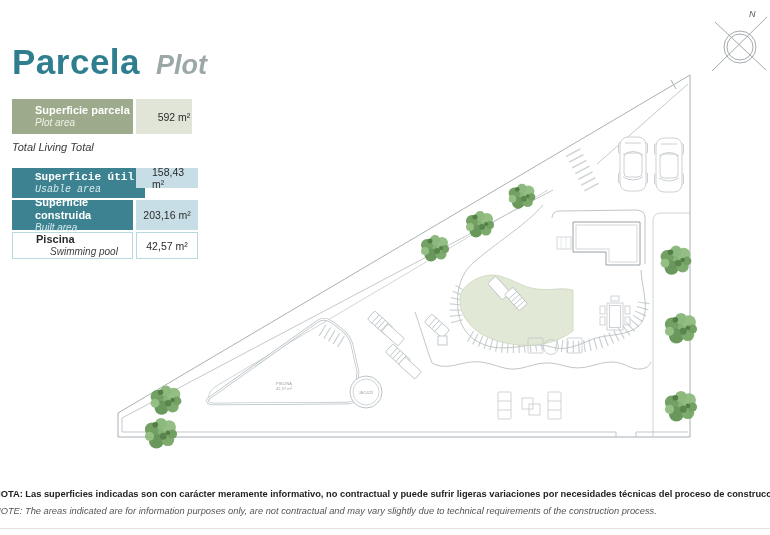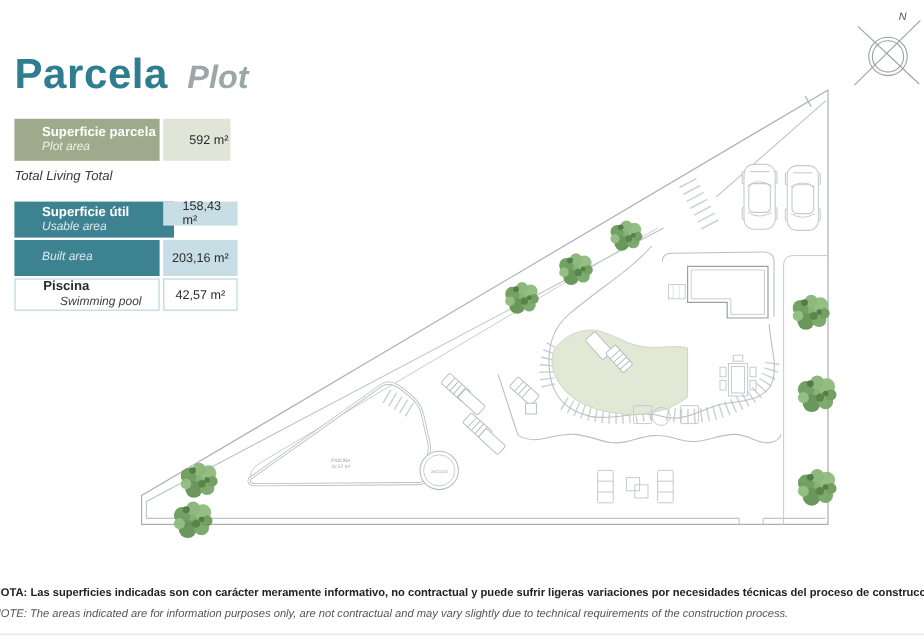--- a/index.html
+++ b/index.html
@@ -208,27 +208,28 @@
 <div class="cell hdr green-h" style="left:12px;top:99px;width:121px;height:35px;">
   <span class="l1">Superficie parcela</span>
   <span class="l2">Plot area</span>
 </div>
 <div class="cell val green-v" style="left:136px;top:99px;width:56px;height:35px;padding-left:20px;">592 m²</div>
 
 <div class="abs section-ttl">
   <div class="l2">Total Living Total</div>
 </div>
 
-<div class="cell hdr teal-h" style="left:12px;top:168px;width:133px;height:30px;">
+<div class="cell hdr teal-h" style="left:12px;top:168px;width:133px;height:30px;font-family:Liberation Mono, monospace;">
   <span class="l1">Superficie útil</span>
   <span class="l2">Usable area</span>
 </div>
 <div class="cell val teal-v" style="left:136px;top:168px;width:62px;height:20px;padding-left:16px;">158,43 m²</div>
 
 <div class="cell hdr teal-h" style="left:12px;top:200px;width:121px;height:30px;">
+  <span class="l1">Superficie construida</span>
   <span class="l2">Built area</span>
 </div>
 <div class="cell val teal-v" style="left:136px;top:200px;width:62px;height:30px;">203,16 m²</div>
 
 <div class="cell hdr line-h" style="left:12px;top:232px;width:121px;height:27px;">
   <span class="l1">Piscina</span>
   <span class="l2">Swimming pool</span>
 </div>
 <div class="cell val line-v" style="left:136px;top:232px;width:62px;height:27px;">42,57 m²</div>
 

